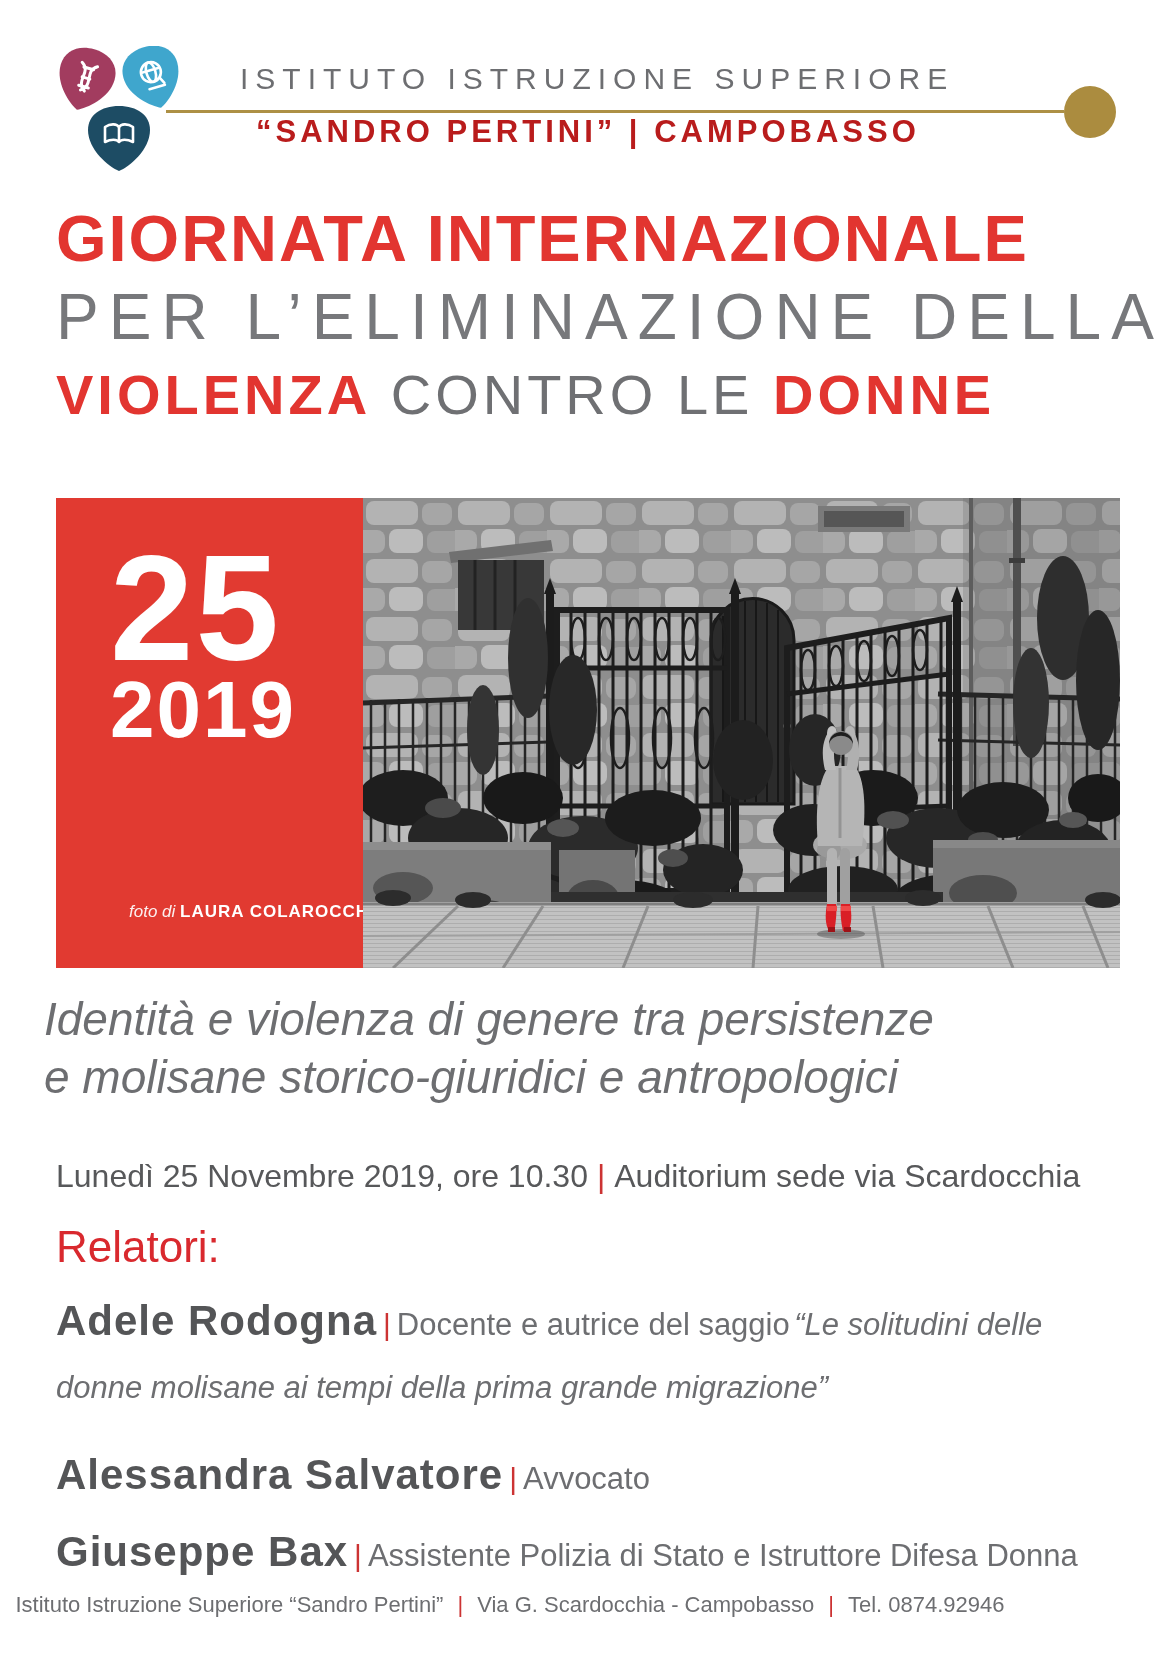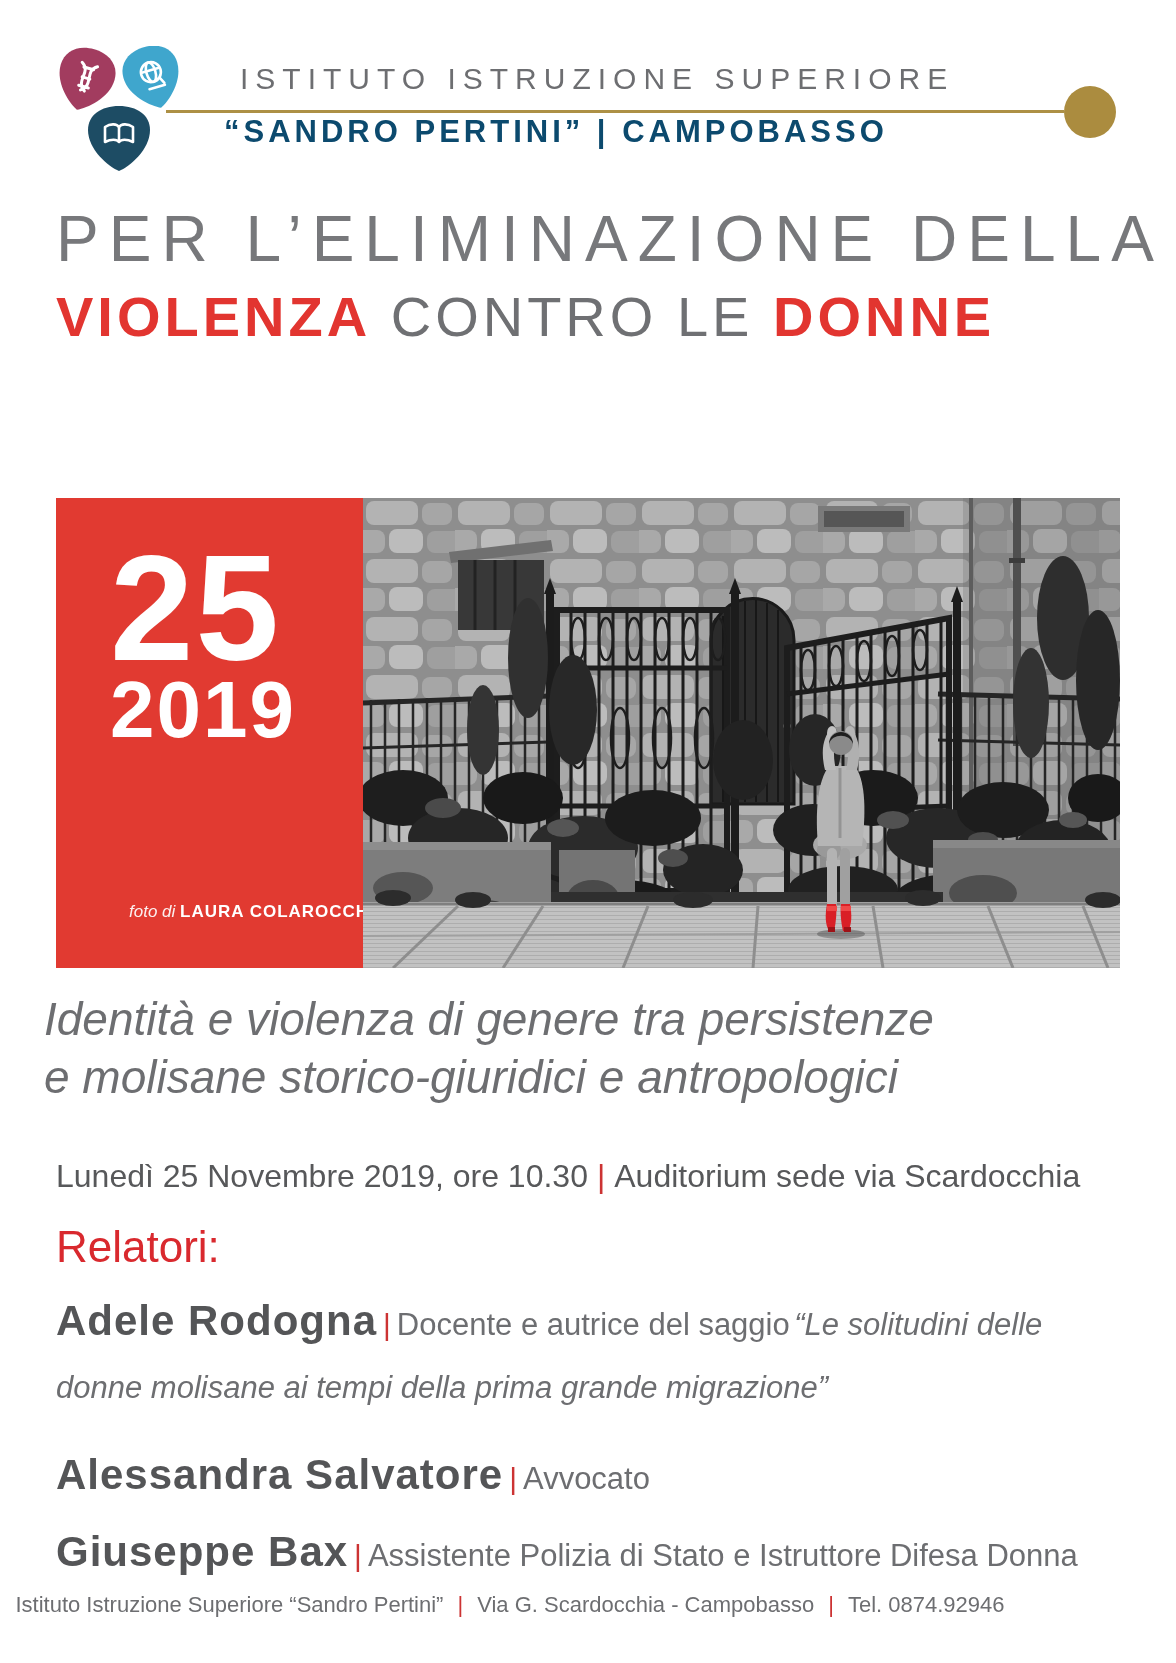--- a/index.html
+++ b/index.html
@@ -6,21 +6,21 @@
   .page{
     position:relative; width:1176px; height:1663px; margin:0 auto;
     background:#ffffff; overflow:hidden;
     font-family:"Liberation Sans", sans-serif;
   }
   
   .logo{position:absolute; left:54px; top:46px; width:132px; height:130px;}
   .gold-line{position:absolute; left:166px; top:110px; width:898px; height:3px; background:#ad9045;}
   .gold-dot{position:absolute; left:1064px; top:86px; width:52px; height:52px; border-radius:50%; background:#ab8c3f;}
   .inst1{position:absolute; left:240px; top:62px; font-size:30px; letter-spacing:7px; color:#6d6e71; white-space:nowrap;}
-  .inst2{position:absolute; left:224px; top:114px; font-size:31px; font-weight:bold; letter-spacing:4px; color:#0c4a6e; white-space:nowrap;}
+  .inst2{position:absolute; left:256px; top:114px; font-size:31px; font-weight:bold; letter-spacing:4px; color:#b91c1c; white-space:nowrap;}
   
   .title{position:absolute; left:56px; top:200px; width:1064px; line-height:78px; white-space:nowrap;}
   .t1{font-size:65px; font-weight:bold; letter-spacing:2px; color:#e23530;}
   .t2{font-size:64px; font-weight:normal; letter-spacing:10px; color:#77787b;}
   .t3{font-size:56px; letter-spacing:4px;}
   .t3 .red{font-weight:bold; color:#e23530;}
   .t3 .gray{font-weight:normal; color:#6f7073;}
   
   .hero{position:absolute; left:56px; top:498px; width:1064px; height:402px; display:flex;}
   .date-panel{position:relative; width:307px; height:470px; background:#e13a31; color:#ffffff; box-sizing:border-box; padding:50px 0 0 54px;}
@@ -89,20 +89,21 @@
         <path d="M-14,6 L-14,-9 C-8,-13 -2,-12 0,-9 C2,-12 8,-13 14,-9 L14,6 C8,3 2,3 0,6 C-2,3 -8,3 -14,6 Z"></path>
         <line x1="0" y1="-9" x2="0" y2="6"></line>
       </g>
     </g>
   </svg>
 
   <div class="inst1">ISTITUTO ISTRUZIONE SUPERIORE</div>
   <div class="inst2">“SANDRO PERTINI” | CAMPOBASSO</div>
 
   <div class="title">
+    <div class="t1">GIORNATA INTERNAZIONALE</div>
     <div class="t2">PER L’ELIMINAZIONE DELLA</div>
     <div class="t3">
       <span class="red">VIOLENZA</span>
       <span class="gray">CONTRO LE</span>
       <span class="red">DONNE</span>
     </div>
   </div>
 
   <div class="hero">
     <div class="date-panel">

